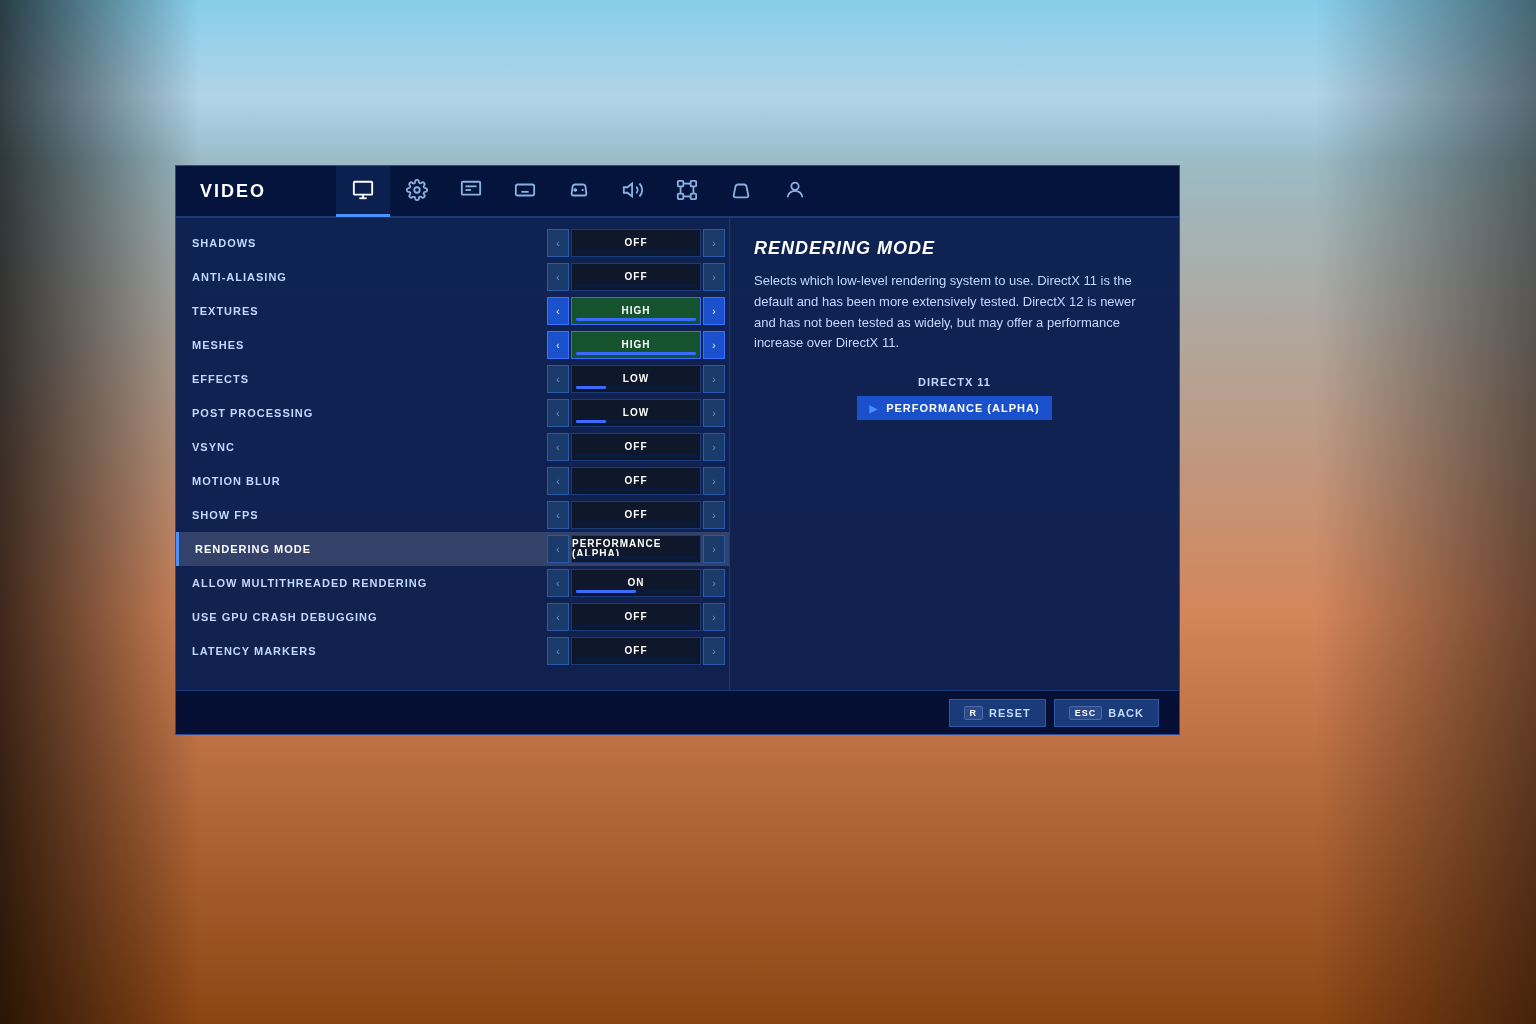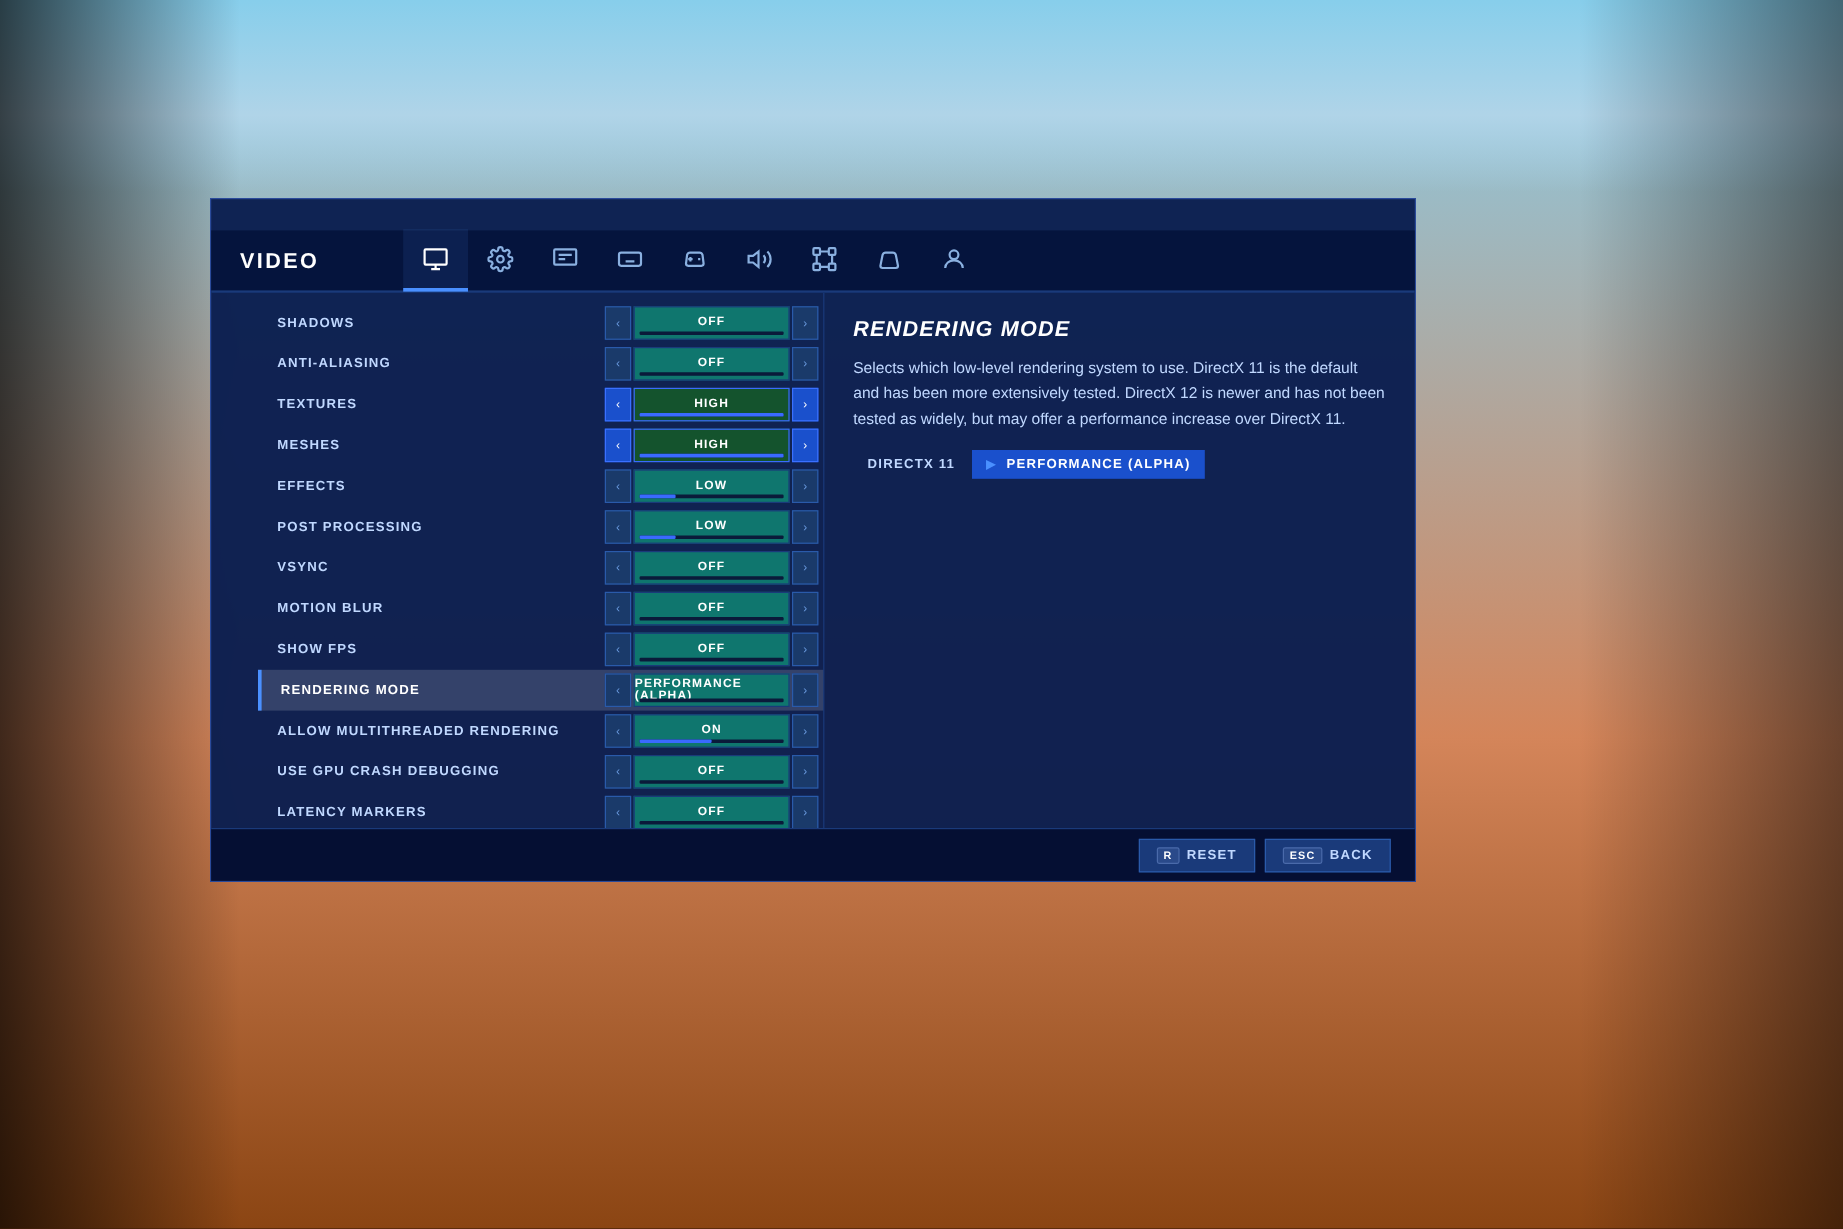--- a/index.html
+++ b/index.html
@@ -52,21 +52,20 @@
 
     
     .nav-bar {
       display: flex;
       align-items: center;
       background: rgba(5, 20, 60, 0.95);
       border-bottom: 2px solid #1a3a7a;
       padding: 0 0 0 0;
       height: 52px;
       flex-shrink: 0;
-      margin-top: 26px;
     }
 
     .nav-title {
       color: #fff;
       font-size: 18px;
       font-weight: 900;
       letter-spacing: 2px;
       padding: 0 24px;
       min-width: 160px;
       text-transform: uppercase;
@@ -99,29 +98,28 @@
 
     
     .content-area {
       display: flex;
       flex: 1;
       overflow: hidden;
     }
 
     
     .settings-list {
-      width: 472px;
+      width: 554px;
       flex-shrink: 0;
       overflow-y: auto;
       overflow-x: hidden;
       padding: 8px 0;
       border-right: 1px solid #1a3a7a;
       scrollbar-width: thin;
       scrollbar-color: #2a4a9a transparent;
-      margin-left: 39px;
     }
 
     .section-label {
       color: #4a90ff;
       font-size: 11px;
       font-weight: 900;
       letter-spacing: 2px;
       text-transform: uppercase;
       padding: 8px 16px 4px;
       font-style: italic;
@@ -173,21 +171,21 @@
     }
     .ctrl-btn.active-blue {
       background: #1a50cc;
       color: #fff;
       border-color: #3a70ff;
     }
 
     .ctrl-value-box {
       width: 130px;
       height: 28px;
-      background: #0f766e;
+      background: #0f172a;
       border: 1px solid #1a3a7a;
       display: flex;
       flex-direction: column;
       align-items: center;
       justify-content: center;
       position: relative;
     }
     .ctrl-value-box.highlighted {
       background: #14532d;
       border-color: #3a6aff;
@@ -237,21 +235,21 @@
     .desc-text {
       color: #c0d8ff;
       font-size: 13px;
       line-height: 1.6;
       margin-bottom: 10px;
     }
 
     .option-list {
       margin-top: 16px;
       display: flex;
-      flex-direction: row;
+      flex-direction: column;
       gap: 2px;
       align-items: center;
     }
 
     .option-item {
       padding: 6px 12px;
       color: #c0d8ff;
       font-size: 11px;
       font-weight: 700;
       letter-spacing: 1px;

